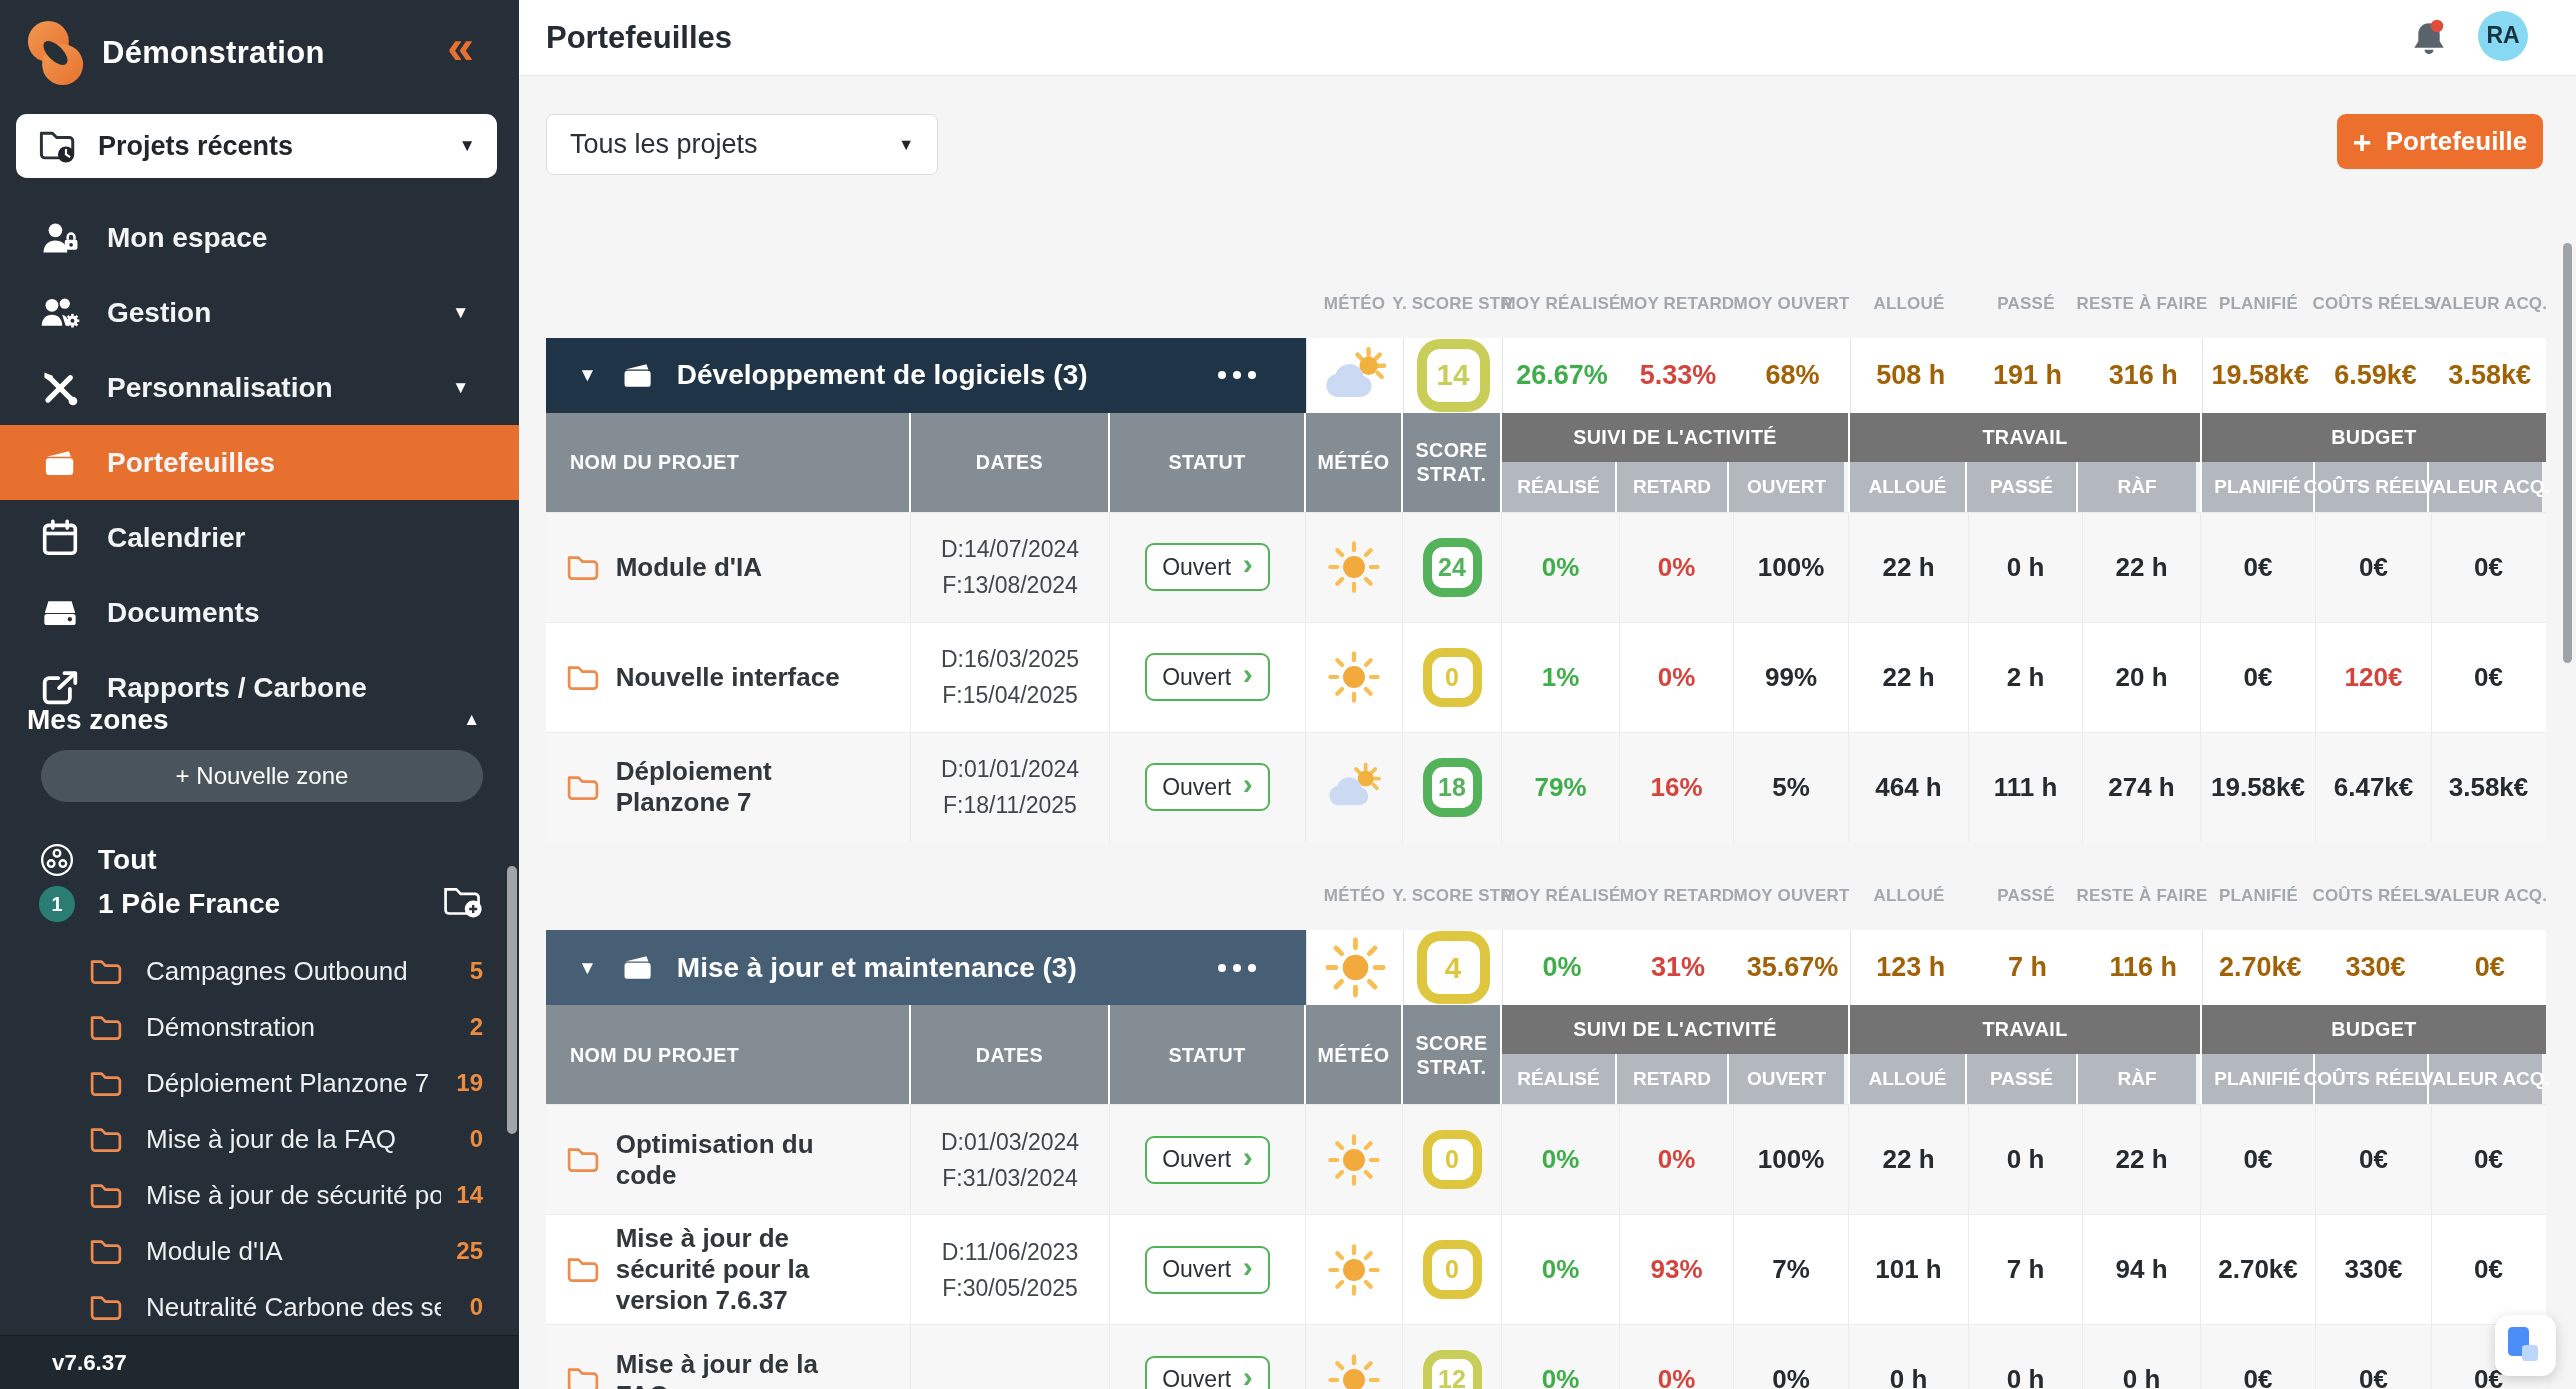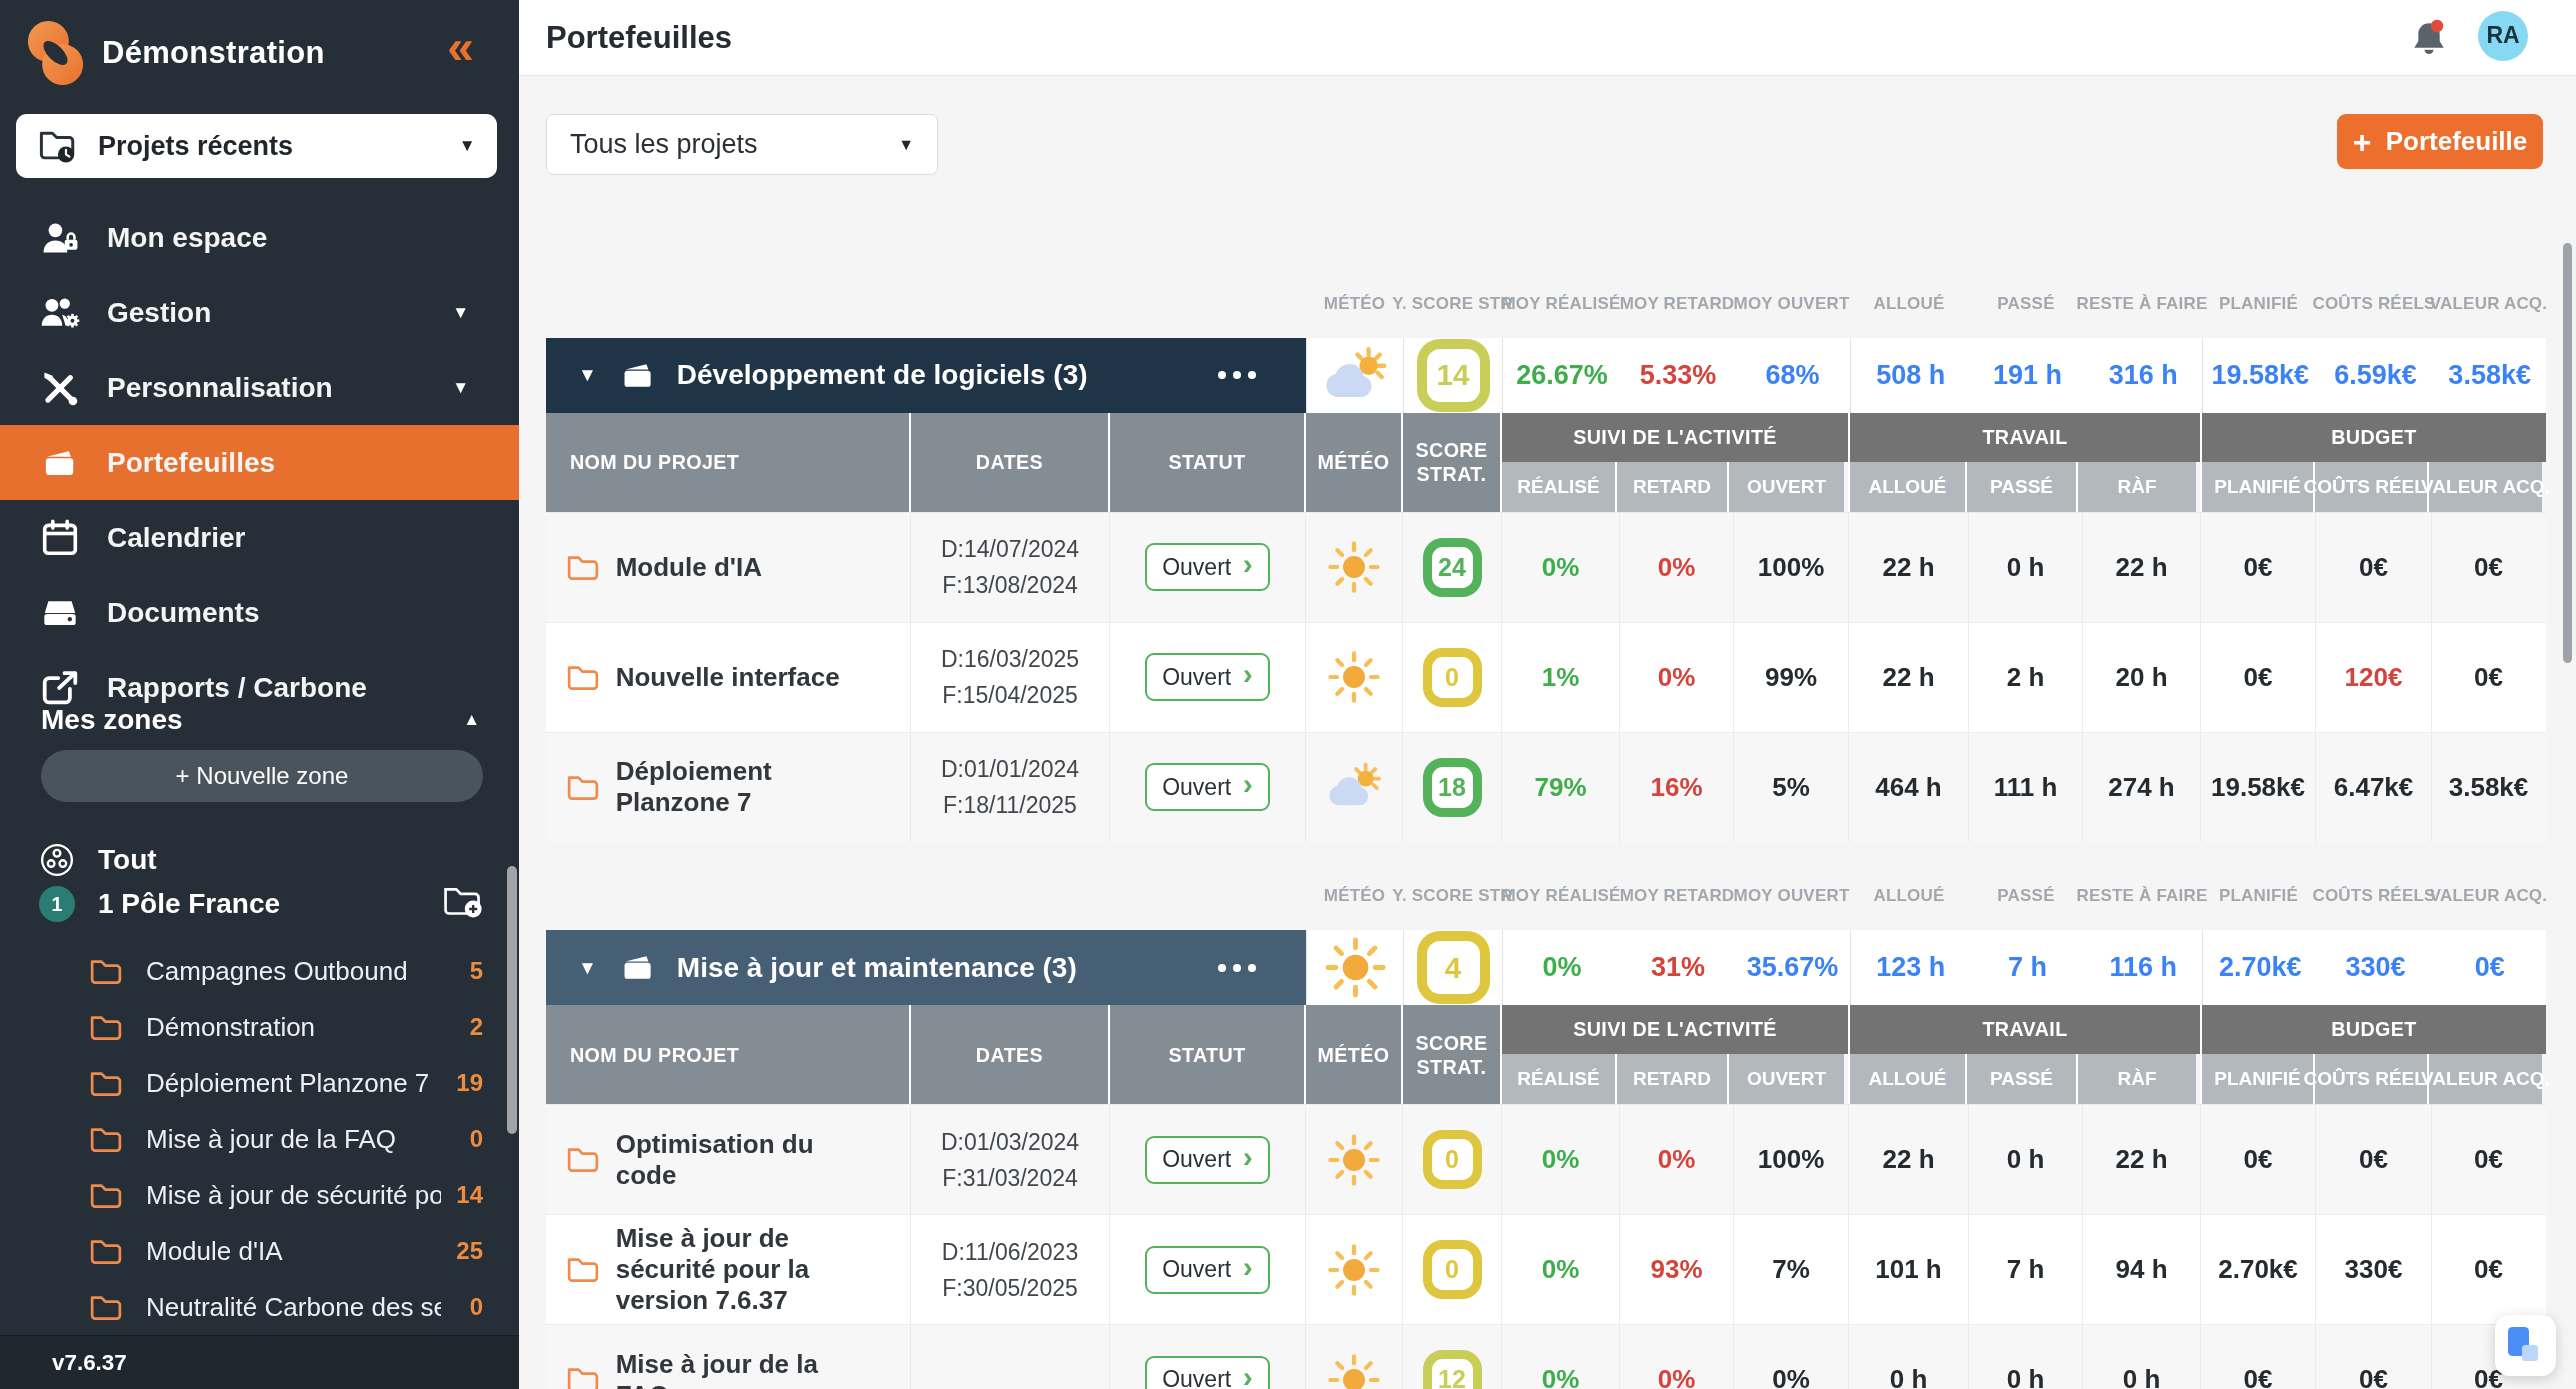--- a/index.html
+++ b/index.html
@@ -14,21 +14,21 @@
   .pill{position:absolute;left:16px;top:114px;width:481px;height:64px;background:#fff;border-radius:10.7px;
         display:flex;align-items:center;padding:0 21.5px;box-sizing:border-box;color:#20262C;cursor:pointer}
   .pill .txt{font-size:27px;font-weight:700;margin-left:21.5px}
   .pill .caret{margin-left:auto;font-size:17px}
   .menu{position:absolute;top:200px;left:0;width:100%}
   .mi{height:75px;display:flex;align-items:center;padding-left:36px;position:relative;cursor:pointer}
   .mi .ic{width:48px;display:flex;justify-content:center;align-items:center}
   .mi .lbl{margin-left:23px;font-size:28px;font-weight:600;color:#F2F4F5}
   .mi.active{background:#E8702E}
   .mi .chev{position:absolute;right:50px;font-size:17px;color:#fff}
-  .zones-head{position:absolute;top:696px;left:41px;right:39px;height:47px;display:flex;align-items:center}
+  .zones-head{position:absolute;top:696px;left:27px;right:39px;height:47px;display:flex;align-items:center}
   .zones-head .t{font-size:28px;font-weight:700;color:#fff}
   .zones-head .caret{margin-left:auto;font-size:17px;color:#fff;cursor:pointer}
   .new-zone{position:absolute;top:750px;left:41px;width:442px;height:52px;background:#4A545C;border:none;border-radius:26px;
             color:#fff;font-size:24px;font-family:inherit;cursor:pointer}
   .zrow{position:absolute;left:0;width:100%;display:flex;align-items:center;cursor:pointer}
   .zrow .zic{margin-left:39px;display:flex;align-items:center}
   .zrow .zlbl{margin-left:23px;font-size:28px;font-weight:700;color:#fff}
   .badge1{margin-left:39px;width:36px;height:36px;border-radius:50%;background:#2B7D74;color:#fff;
           display:flex;align-items:center;justify-content:center;font-size:19.7px;font-weight:700}
   .fplus{position:absolute;right:36px;top:3.6px}
@@ -60,21 +60,21 @@
   .mini span{display:flex;justify-content:center;align-items:center;font-size:17px;font-weight:700;color:#A2A8AD;
              white-space:nowrap;letter-spacing:0.2px}
   .band{display:flex;height:75px}
   .band-title{width:760px;display:flex;align-items:center;color:#fff}
   .band-title .tri{margin-left:32px;font-size:19px;cursor:pointer}
   .band-title .wic{margin-left:25px;display:flex;align-items:center}
   .band-title .bt{margin-left:23px;font-size:28px;font-weight:700}
   .dots{margin-left:auto;margin-right:50px;display:flex;gap:7.2px;cursor:pointer}
   .dots i{width:8px;height:8px;border-radius:50%;background:#fff}
   .sum-sec{background:#fff;display:flex;align-items:center;justify-content:center;border-left:0.9px solid #E3E4E6;box-sizing:border-box}
-  .sum-sec .v{display:flex;align-items:center;justify-content:center;font-size:27px;font-weight:700;color:#3b82f6}
+  .sum-sec .v{display:flex;align-items:center;justify-content:center;font-size:27px;font-weight:700;color:#a16207}
   .thead{display:flex;height:99px}
   .hcell{background:#848C94;color:#fff;display:flex;align-items:center;justify-content:center;
          font-size:19.7px;font-weight:700;letter-spacing:0.4px;border-right:2.7px solid #fff;box-sizing:border-box;text-align:center;line-height:24px}
   .hcell.nm{justify-content:flex-start;padding-left:24px}
   .hgroup{display:flex;flex-direction:column;border-right:2.7px solid #fff;box-sizing:border-box}
   .hgroup:last-child,.hcell:last-child{border-right:none}
   .hg-top{height:49px;background:#737373;color:#fff;display:flex;align-items:center;justify-content:center;
           font-size:19.7px;font-weight:700;letter-spacing:0.4px}
   .hg-sub{display:flex;height:50px}
   .hg-sub div{background:#B3B8BE;color:#fff;display:flex;align-items:center;justify-content:center;

